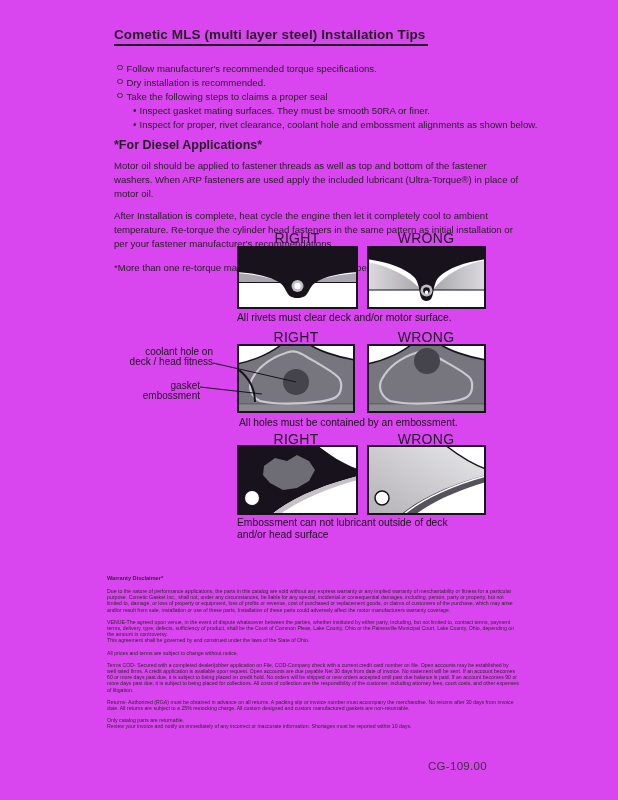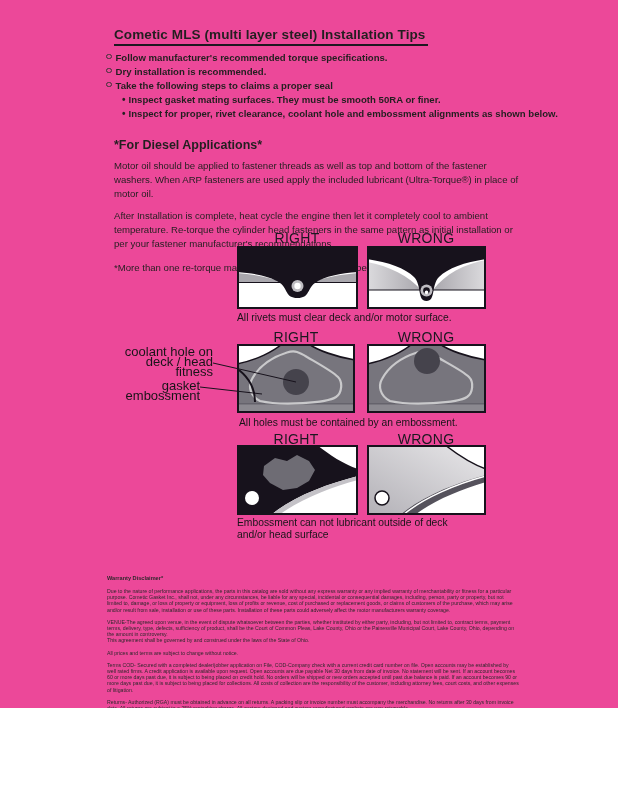--- a/index.html
+++ b/index.html
@@ -1,45 +1,45 @@
 <!DOCTYPE html>
 <html style="--ink: #231f20; --diagram_ink: #17121c; --gasket_gray: #77757d; --coolant_hole: #45434c; --embossment_line: #c9c9cb; --patch_gray: #6e6c74; --stripe_dark: #55525c; --edge_light: #c4c2c7; --rivet_ring: #bfbdc2; --wedge_gray: #a9a7ad; --wedge_light: #dcdbde; --band_light: #b3b1b7; --band_lighter: #e9e8ea; --bottom_strip: #8b8990; --footer_ink: #3a3336;"><head>
 <meta charset="utf-8">
 <style>
   html,body{margin:0;padding:0;background:#fff;}
   .page{
-    position:relative;width:618px;height:708px;background:#ec4899;
+    position:relative;width:618px;height:800px;background:#d946ef;
     font-family:"Liberation Sans","DejaVu Sans",sans-serif;color:var(--ink,#231f20);
     overflow:hidden;
   }
   .title{
     position:absolute;left:114px;top:27px;margin:0;
     font-size:13.5px;font-weight:bold;letter-spacing:.1px;
     border-bottom:2px solid #1c1820;padding:0 3px 2px 0;display:inline-block;
   }
-  .intro{position:absolute;left:106px;top:51px;margin:0;padding:0;list-style:none;font-size:9.6px;line-height:14px;font-weight:bold;}
+  .intro{position:absolute;left:106px;top:51px;margin:11px;padding:0;list-style:none;font-size:9.6px;line-height:14px;}
   .intro li{white-space:nowrap;}
   .intro li.b::before{
     content:"";display:inline-block;width:3.5px;height:3.5px;border:1px solid #3a3336;border-radius:50%;
     margin-right:4px;margin-bottom:1px;vertical-align:1px;
   }
   .intro li.s{padding-left:16px;}
   .intro li.s::before{content:"\2022";margin-right:3px;font-size:10px;}
   .diesel{position:absolute;left:114px;top:138px;width:408px;}
   .diesel h2{margin:0;font-size:12.5px;font-weight:bold;}
   .diesel p{margin:7px 0 0 0;font-size:9.6px;line-height:14px;}
   .diesel p.p2{margin-top:8px;}
   .diesel p.note{margin-top:10px;}
   .dlabel{
     position:absolute;transform:translateX(-50%);font-size:14px;letter-spacing:.3px;color:#1c1820;
     white-space:nowrap;
   }
   .dbox{position:absolute;display:block;}
   .dcaption{position:absolute;font-size:10.3px;color:#181418;white-space:nowrap;}
-  .annot{position:absolute;font-size:13px;line-height:10px;color:#181418;text-align:right;}
+  .annot{position:absolute;font-size:10px;line-height:10px;color:#181418;text-align:right;}
   .leaders{position:absolute;left:118px;top:344px;pointer-events:none;}
   .legal{position:absolute;left:107px;top:575px;width:412px;color:#2f282c;}
   .legal h3{margin:0 0 7px 0;font-size:5.6px;font-weight:bold;}
   .legal p{margin:0;font-size:5.2px;line-height:6.2px;}
   .legal p.gap{margin-top:6px;}
   .footer-code{position:absolute;left:386px;top:760px;font-size:11.5px;color:var(--footer_ink,#3a3336);letter-spacing:.3px;margin-left:42px;}
 </style>
 </head>
 <body>
 

